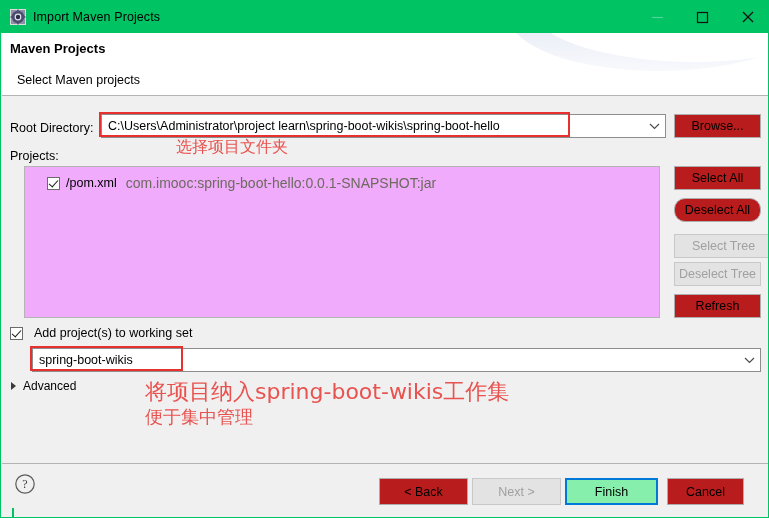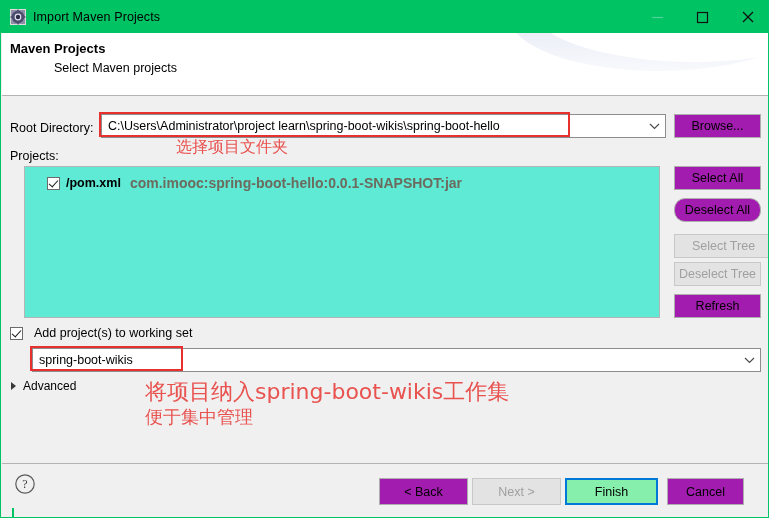--- a/index.html
+++ b/index.html
@@ -86,23 +86,22 @@
     background: #ffffff;
   }
   #header-title {
     position: absolute;
     left: 8px; top: 8px;
     font-size: 13px;
     font-weight: bold;
   }
   #header-subtitle {
     position: absolute;
-    left: 15px; top: 28px;
-    font-size: 12.5px;
-    margin-left: 37px;
+    left: 15px; top: 40px;
+    font-size: 12.5px;
   }
 
   
   #body {
     position: absolute;
     left: 1px; top: 95px;
     width: 767px; height: 367px;
     background: #f0f0f0;
   }
 
@@ -135,21 +134,21 @@
     width: 22px;
     display: flex;
     align-items: center;
     justify-content: center;
   }
 
   
   .btn {
     position: absolute;
     box-sizing: border-box;
-    background: #a21caf;
+    background: #b91c1c;
     border: 1px solid #adadad;
     font-size: 12.5px;
     color: #000;
     display: flex;
     align-items: center;
     justify-content: center;
     white-space: nowrap;
     font-family: "Liberation Sans", sans-serif;
   }
   .btn.disabled {
@@ -159,23 +158,22 @@
   }
   .btn.default {
     background: #86efac;
     border: 2px solid #0078d7;
   }
 
   
   #projects-list {
     position: absolute;
     box-sizing: border-box;
-    background: #5eead4;
+    background: #f0abfc;
     border: 1px solid #b4b4b4;
-    font-weight: bold;
   }
   #project-row {
     position: absolute;
     left: 22px; top: 8px;
     display: flex;
     align-items: center;
     white-space: nowrap;
   }
   .chk {
     width: 13px; height: 13px;

